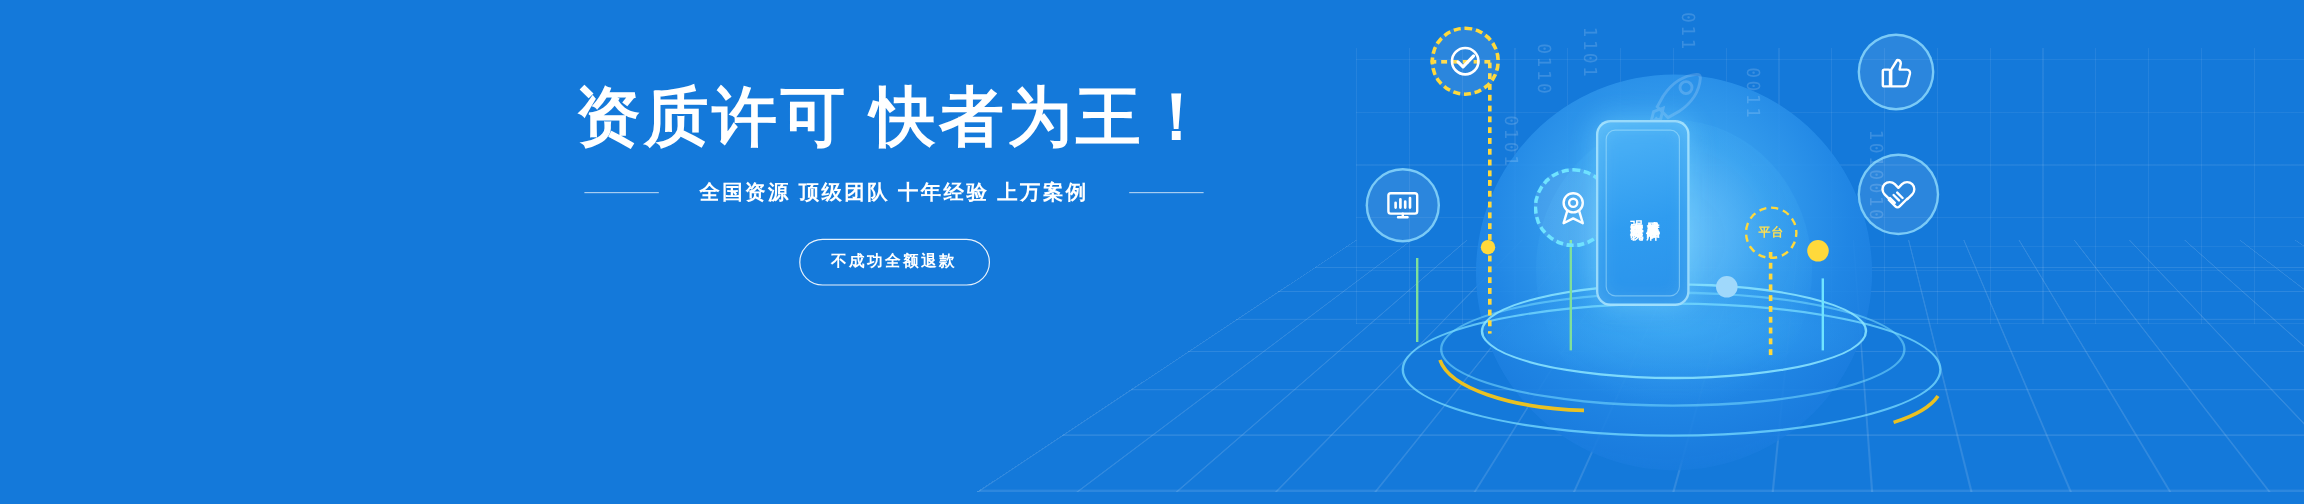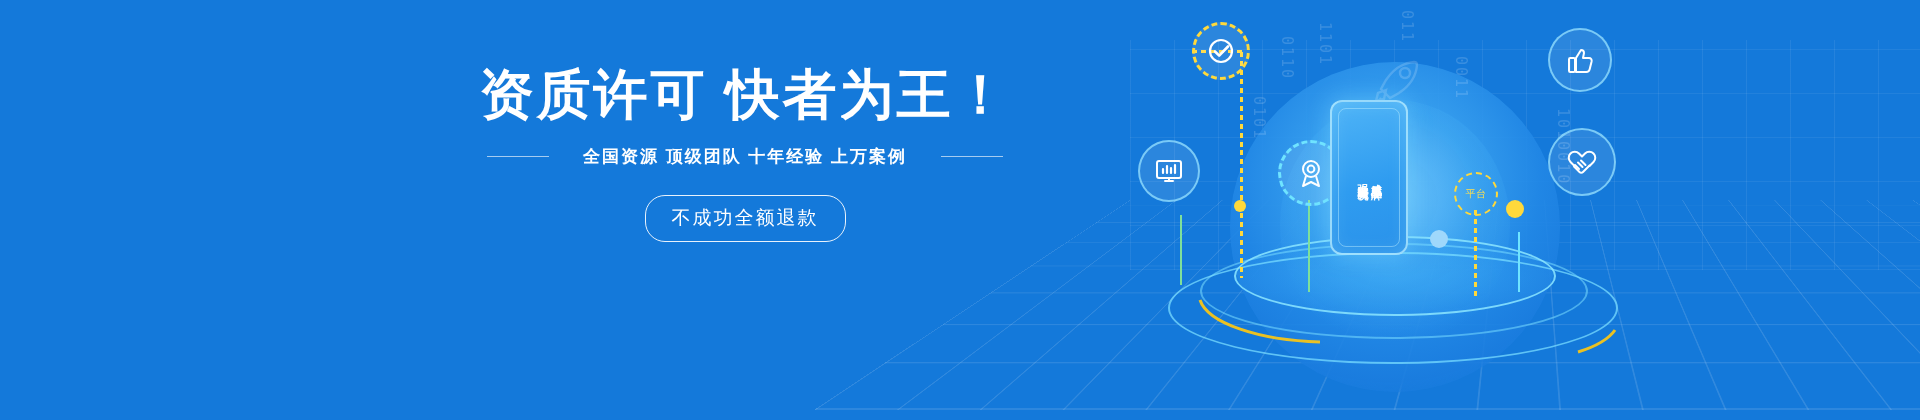--- a/index.html
+++ b/index.html
@@ -102,21 +102,21 @@
     background-size:3px 9px; }
   .yline-h { position:absolute; height:3px;
     background-image:linear-gradient(90deg,#ffd93b 55%, transparent 0);
     background-size:9px 3px; }
 
   .tag-circle {
     position:absolute; width:44px; height:44px; border-radius:50%;
     border:2px dashed #ffd93b;
     display:flex; align-items:center; justify-content:center;
   }
-  .tag-circle span { color:#ffe04f; font-size:10px; font-weight:400; letter-spacing:.5px; }
+  .tag-circle span { color:#ffe04f; font-size:10px; font-weight:700; letter-spacing:.5px; }
 
   
   .copy {
     position:absolute; left:0; top:0; width:1470px; height:308px;
     display:flex; flex-direction:column; align-items:center; justify-content:center;
   }
   .headline {
     color:#ffffff; font-size:54px; font-weight:700;
     letter-spacing:3px; white-space:nowrap; line-height:1;
     margin-left:20px;
@@ -128,21 +128,21 @@
   .rule { width:62px; height:1px; background:rgba(255,255,255,.62); }
   .subtitle {
     color:#ffffff; font-size:17px; font-weight:700;
     letter-spacing:2px; white-space:nowrap;
   }
   .cta {
     margin-top:27px; margin-left:20px;
     padding:9px 26px 10px;
     border:1px solid rgba(255,255,255,.9);
     border-radius:20px;
-    color:#ffffff; font-size:19px; font-weight:400; letter-spacing:2px;
+    color:#ffffff; font-size:13px; font-weight:700; letter-spacing:2px;
     background:transparent; white-space:nowrap; cursor:pointer;
     font-family:inherit;
   }
 </style>
 </head>
 <body>
 
 <div class="banner">
 
   <div class="art">

